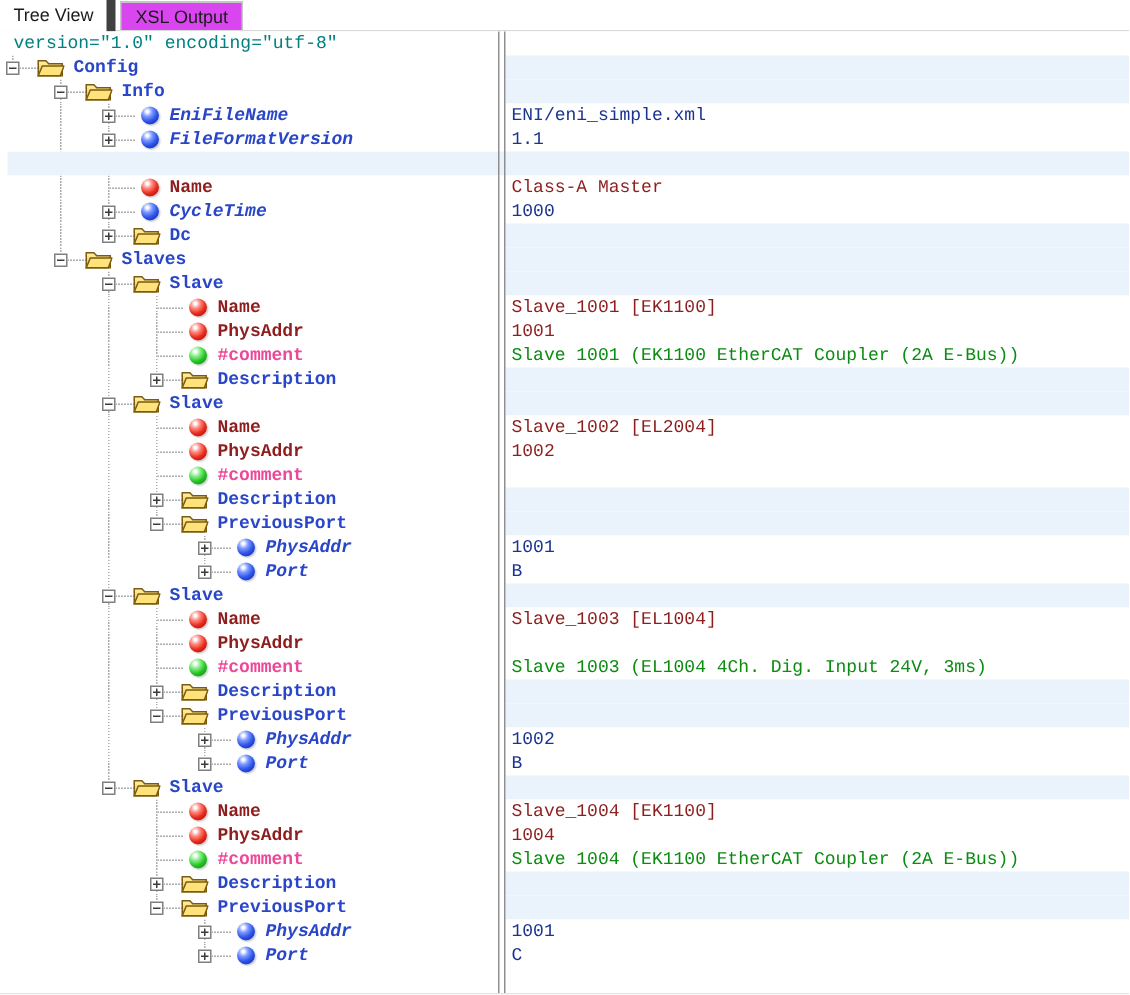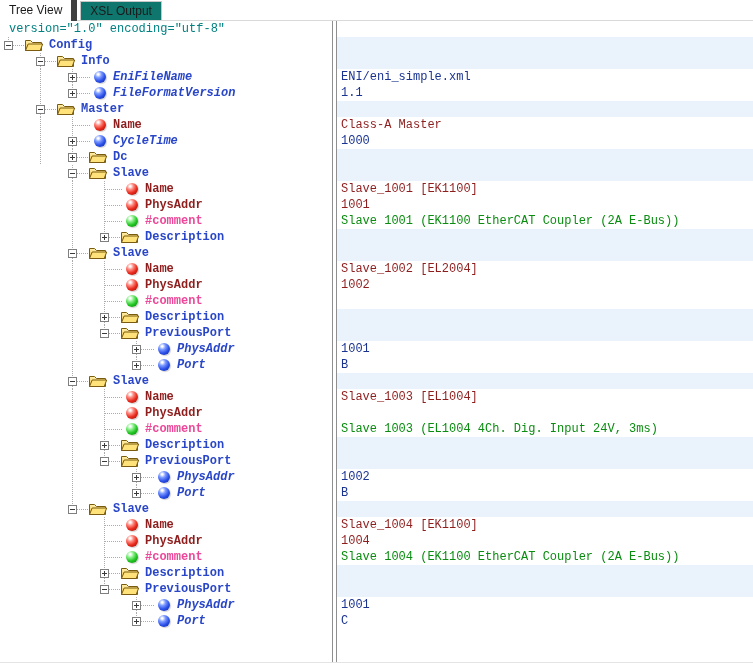--- a/index.html
+++ b/index.html
@@ -10,21 +10,21 @@
   }
   
   #tabstrip{
     position:absolute;top:0;left:0;width:753px;height:21px;background:#fff;
     border-bottom:1px solid #D9D9D9;box-sizing:border-box;
     font-family:"Liberation Sans","DejaVu Sans",sans-serif;
     display:flex;align-items:flex-end;
   }
   .tab{height:21px;line-height:20px;padding:0 9px;color:#1A1A1A;box-sizing:border-box;cursor:default;}
   .tab.active{background:#fff;border-right:6px solid #404040;border-top:1px solid #E6E6E6;margin-bottom:-1px;height:22px;}
-  .tab.inactive{background:#0f766e;border:1px solid #C6C6C6;border-bottom:none;height:19px;line-height:18px;margin-left:3px;}
+  .tab.inactive{background:#d946ef;border:1px solid #C6C6C6;border-bottom:none;height:19px;line-height:18px;margin-left:3px;}
   
   #content{position:absolute;top:21px;left:0;width:753px;height:642px;background:#fff;}
   .row{display:flex;height:16px;}
   .cell-tree{position:relative;width:332px;height:16px;background:#fff;flex:none;overflow:hidden;}
   .cell-gap{width:5px;flex:none;background:#fff;}
   .cell-value{
     flex:1;height:16px;line-height:16px;padding-left:4px;white-space:pre;overflow:hidden;
     font-weight:normal;
   }
   .cell-value.bg-b{background:#EAF3FC;}
@@ -129,31 +129,20 @@
           <div class="vline" style="left: 72px; top: 0px; height: 4px;"></div>
           <div class="hline" style="left: 77px; width: 13px;"></div>
           <div class="exp plus" style="left: 68px;"></div>
           <span class="ball ball-blue" style="left: 94px;"></span>
           <span class="nlabel" style="left: 113px;">FileFormatVersion</span>
         </div>
         <div class="cell-gap"></div>
         <div class="cell-value v-element bg-w">1.1</div>
       </div>
       <div class="row">
-        <div class="cell-tree t-folder">
-          <div class="vline" style="left: 40px; top: 0px; height: 4px;"></div>
-          <div class="vline" style="left: 40px; top: 13px; height: 3px;"></div>
-          <div class="hline" style="left: 45px; width: 13px;"></div>
-          <div class="exp " style="left: 36px;"></div>
-          <span class="icon" style="left: 56px;"><svg width="19" height="14" viewBox="0 0 19 14">
-              <path d="M1.5 12.5 V2.5 H6.5 L8.5 4.5 H17.5 V12.5 Z" fill="url(#fgrad)" stroke="#7A5C10" stroke-width="1"></path>
-              <path d="M1.5 12.5 L4.2 6 H18.7 L16.2 12.5 Z" fill="#FFE27A" stroke="#7A5C10" stroke-width="1"></path>
-            </svg></span>
-          <span class="nlabel" style="left: 81px;">Master</span>
-        </div>
         <div class="cell-gap"></div>
         <div class="cell-value v-folder bg-b"></div>
       </div>
       <div class="row">
         <div class="cell-tree t-attribute">
           <div class="vline" style="left: 40px; top: 0px; height: 16px;"></div>
           <div class="vline" style="left: 72px; top: 0px; height: 8px;"></div>
           <div class="vline" style="left: 72px; top: 8px; height: 8px;"></div>
           <div class="hline" style="left: 73px; width: 17px;"></div>
           <span class="ball ball-red" style="left: 94px;"></span>
@@ -179,20 +168,34 @@
         <div class="cell-tree t-folder">
           <div class="vline" style="left: 40px; top: 0px; height: 16px;"></div>
           <div class="vline" style="left: 72px; top: 0px; height: 4px;"></div>
           <div class="hline" style="left: 77px; width: 13px;"></div>
           <div class="exp plus" style="left: 68px;"></div>
           <span class="icon" style="left: 88px;"><svg width="19" height="14" viewBox="0 0 19 14">
               <path d="M1.5 12.5 V2.5 H6.5 L8.5 4.5 H17.5 V12.5 Z" fill="url(#fgrad)" stroke="#7A5C10" stroke-width="1"></path>
               <path d="M1.5 12.5 L4.2 6 H18.7 L16.2 12.5 Z" fill="#FFE27A" stroke="#7A5C10" stroke-width="1"></path>
             </svg></span>
           <span class="nlabel" style="left: 113px;">Dc</span>
+        </div>
+        <div class="cell-gap"></div>
+        <div class="cell-value v-folder bg-b"></div>
+      </div>
+      <div class="row">
+        <div class="cell-tree t-folder">
+          <div class="vline" style="left: 40px; top: 0px; height: 4px;"></div>
+          <div class="hline" style="left: 45px; width: 13px;"></div>
+          <div class="exp " style="left: 36px;"></div>
+          <span class="icon" style="left: 56px;"><svg width="19" height="14" viewBox="0 0 19 14">
+              <path d="M1.5 12.5 V2.5 H6.5 L8.5 4.5 H17.5 V12.5 Z" fill="url(#fgrad)" stroke="#7A5C10" stroke-width="1"></path>
+              <path d="M1.5 12.5 L4.2 6 H18.7 L16.2 12.5 Z" fill="#FFE27A" stroke="#7A5C10" stroke-width="1"></path>
+            </svg></span>
+          <span class="nlabel" style="left: 81px;">Slaves</span>
         </div>
         <div class="cell-gap"></div>
         <div class="cell-value v-folder bg-b"></div>
       </div>
       <div class="row">
         <div class="cell-tree t-folder">
           <div class="vline" style="left: 72px; top: 0px; height: 4px;"></div>
           <div class="vline" style="left: 72px; top: 13px; height: 3px;"></div>
           <div class="hline" style="left: 77px; width: 13px;"></div>
           <div class="exp " style="left: 68px;"></div>

